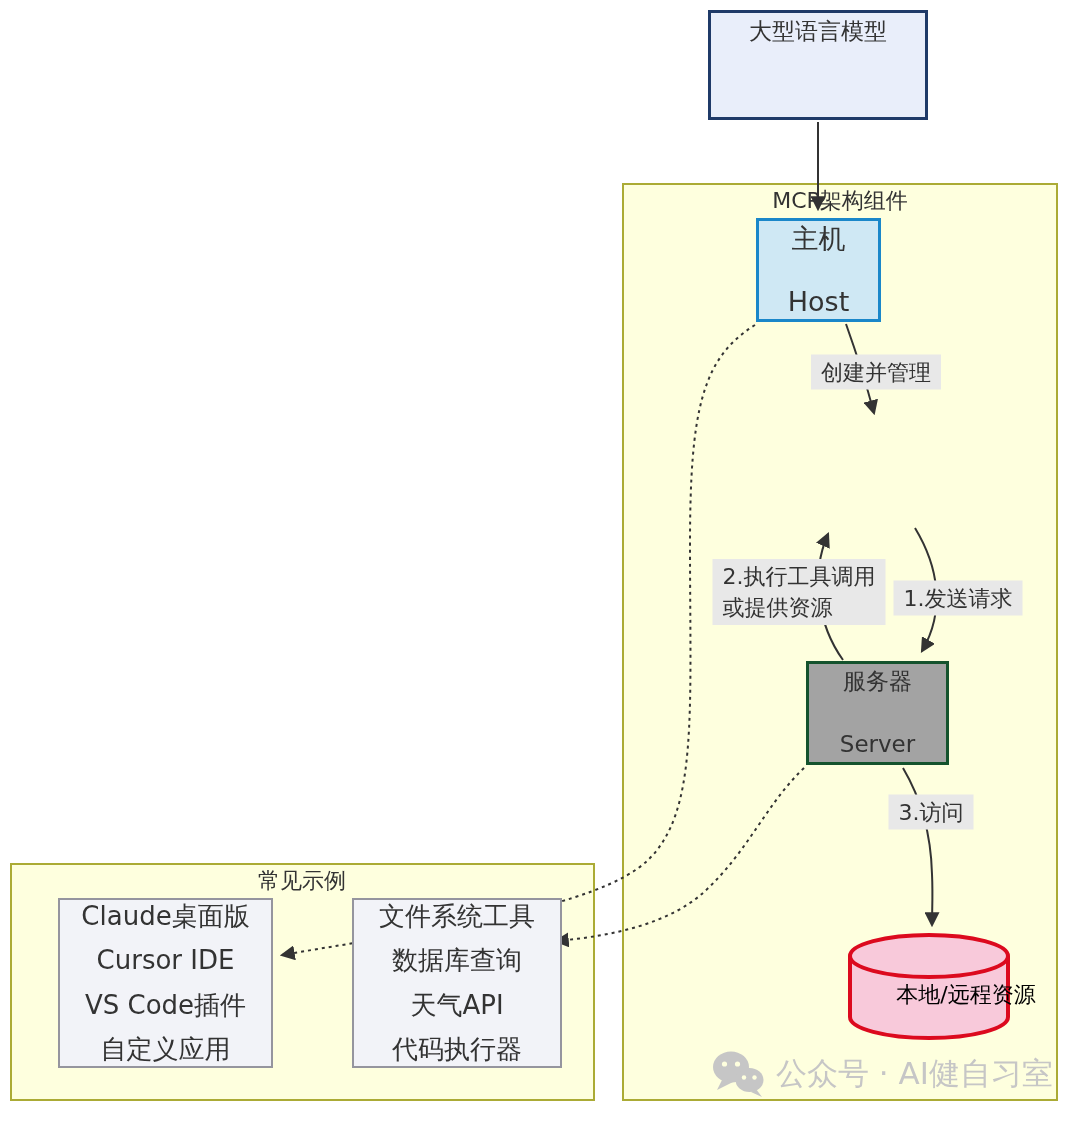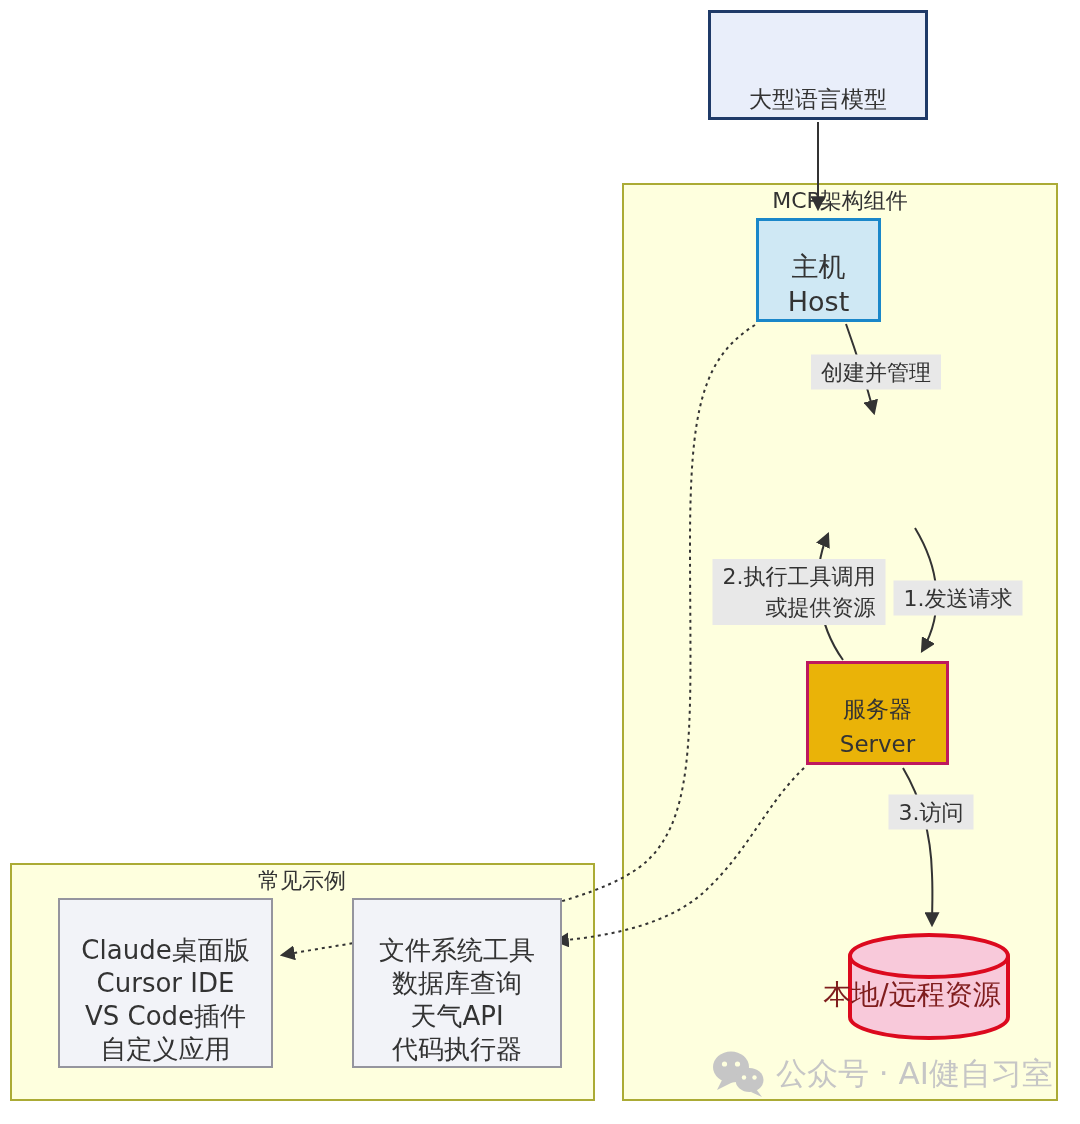--- a/index.html
+++ b/index.html
@@ -13,39 +13,39 @@
   .cluster-title{position:absolute;transform:translateX(-50%);font-size:22px;font-weight:400;color:#333;white-space:nowrap;}
   .title-mcp{left:840px;top:186px;}
   .title-examples{left:302px;top:866px;}
 
   
   svg.edges{position:absolute;left:0;top:0;width:1080px;height:1124px;}
   .edge{stroke:#333333;stroke-width:2;fill:none;}
   .edge.dotted{stroke-dasharray:3 4;}
 
   
-  .node{position:absolute;box-sizing:border-box;display:flex;flex-direction:column;align-items:center;justify-content:flex-end;text-align:center;}
+  .node{position:absolute;box-sizing:border-box;display:flex;flex-direction:column;align-items:center;justify-content:space-between;text-align:center;}
   .node .ln{display:block;}
   .node-llm{left:708px;top:10px;width:220px;height:110px;background:#e9eefa;border:3px solid #1f3a68;font-size:23px;line-height:36px;}
   .node-host{left:756px;top:218px;width:125px;height:104px;background:#cfe8f4;border:3px solid #1a87c9;font-size:27px;line-height:35px;}
   .node-client{left:805px;top:423px;width:146px;height:104px;background:#ffc61e;border:3px solid #333333;font-size:23px;line-height:35px;}
-  .node-server{left:806px;top:661px;width:143px;height:104px;background:#eab308;border:3px solid #be185d;font-size:23px;line-height:35px;}
+  .node-server{left:806px;top:661px;width:143px;height:104px;background:#a3a3a3;border:3px solid #14532d;font-size:23px;line-height:35px;}
   .node-examples{background:#f2f3f8;border:2px solid #95959e;font-size:26px;line-height:33px;}
   .node-host-ex{left:58px;top:898px;width:215px;height:170px;}
   .node-server-ex{left:352px;top:898px;width:210px;height:170px;}
 
   
-  .edge-label{position:absolute;transform:translate(-50%,-50%);background:#e8e8e8;color:#333;font-size:22px;line-height:31px;padding:2px 10px;text-align:right;white-space:nowrap;}
+  .edge-label{position:absolute;transform:translate(-50%,-50%);background:#e8e8e8;color:#333;font-size:22px;line-height:31px;padding:2px 10px;text-align:left;white-space:nowrap;}
   .lbl-create{left:876px;top:372px;}
   .lbl-exec{left:799px;top:592px;}
   .lbl-send{left:958px;top:598px;}
   .lbl-access{left:931px;top:812px;}
 
   
-  .cyl-label{position:absolute;left:912px;top:995px;transform:translate(-50%,-50%);font-size:28px;white-space:nowrap;color:#7f1d1d;}
+  .cyl-label{position:absolute;left:966px;top:995px;transform:translate(-50%,-50%);font-size:22px;white-space:nowrap;color:#000000;}
 
   
   .watermark{position:absolute;left:712px;top:1051px;width:340px;display:flex;align-items:center;gap:12px;color:#c6c6c6;font-size:31px;white-space:nowrap;}
   .watermark svg{flex:0 0 auto;}
 </style>
 </head>
 <body>
 
 <div class="canvas">
 

